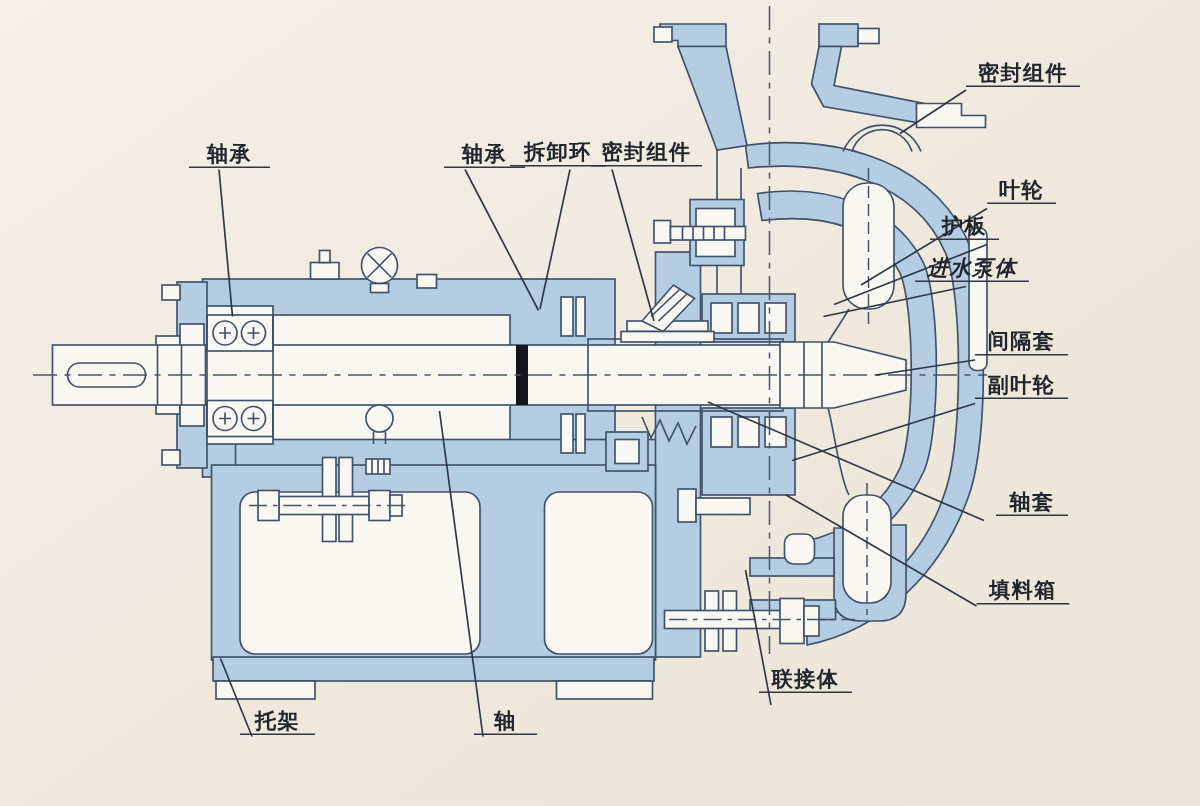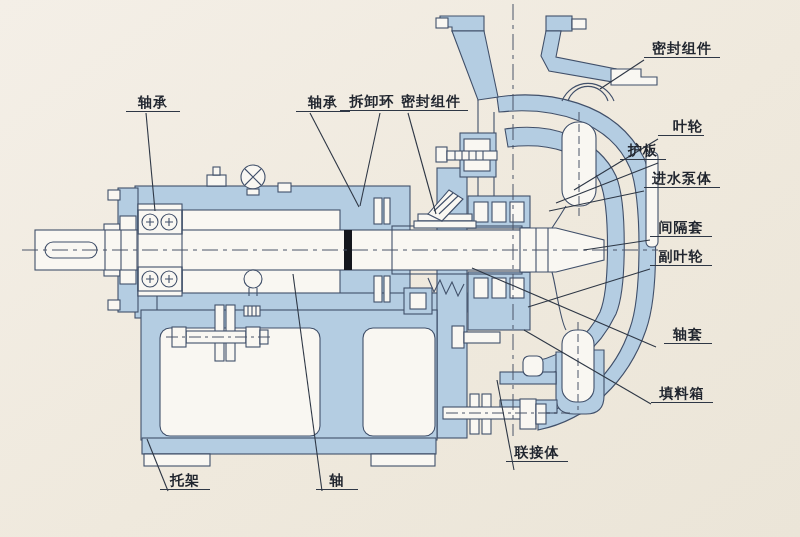--- a/index.html
+++ b/index.html
@@ -219,23 +219,23 @@
     <path class="leader" d="M168,491 L147,439"></path>
     <path class="leader" d="M322,491 L293,274"></path>
   </g>
 </svg>
 
 <div class="lbl" style="left:126px;top:94px;width:52px;">轴承</div>
 <div class="lbl" style="left:296px;top:94px;width:52px;">轴承</div>
 <div class="lbl" style="left:340px;top:93px;width:62px;">拆卸环</div>
 <div class="lbl" style="left:394px;top:93px;width:72px;">密封组件</div>
 <div class="lbl" style="left:644px;top:40px;width:74px;">密封组件</div>
-<div class="lbl" style="left:658px;top:118px;width:44px;text-align:right;">叶轮</div>
+<div class="lbl" style="left:658px;top:118px;width:44px;">叶轮</div>
 <div class="lbl" style="left:620px;top:142px;width:44px;">护板</div>
-<div class="lbl" style="left:644px;top:170px;width:74px;">进水泵体</div>
+<div class="lbl" style="left:610px;top:170px;width:74px;font-style:italic;">进水泵体</div>
 <div class="lbl" style="left:650px;top:219px;width:60px;">间隔套</div>
 <div class="lbl" style="left:650px;top:248px;width:60px;">副叶轮</div>
 <div class="lbl" style="left:664px;top:326px;width:46px;">轴套</div>
 <div class="lbl" style="left:651px;top:385px;width:60px;">填料箱</div>
 <div class="lbl" style="left:506px;top:444px;width:60px;">联接体</div>
 <div class="lbl" style="left:160px;top:472px;width:48px;">托架</div>
 <div class="lbl" style="left:316px;top:472px;width:40px;">轴</div>
 
 </div>
 

